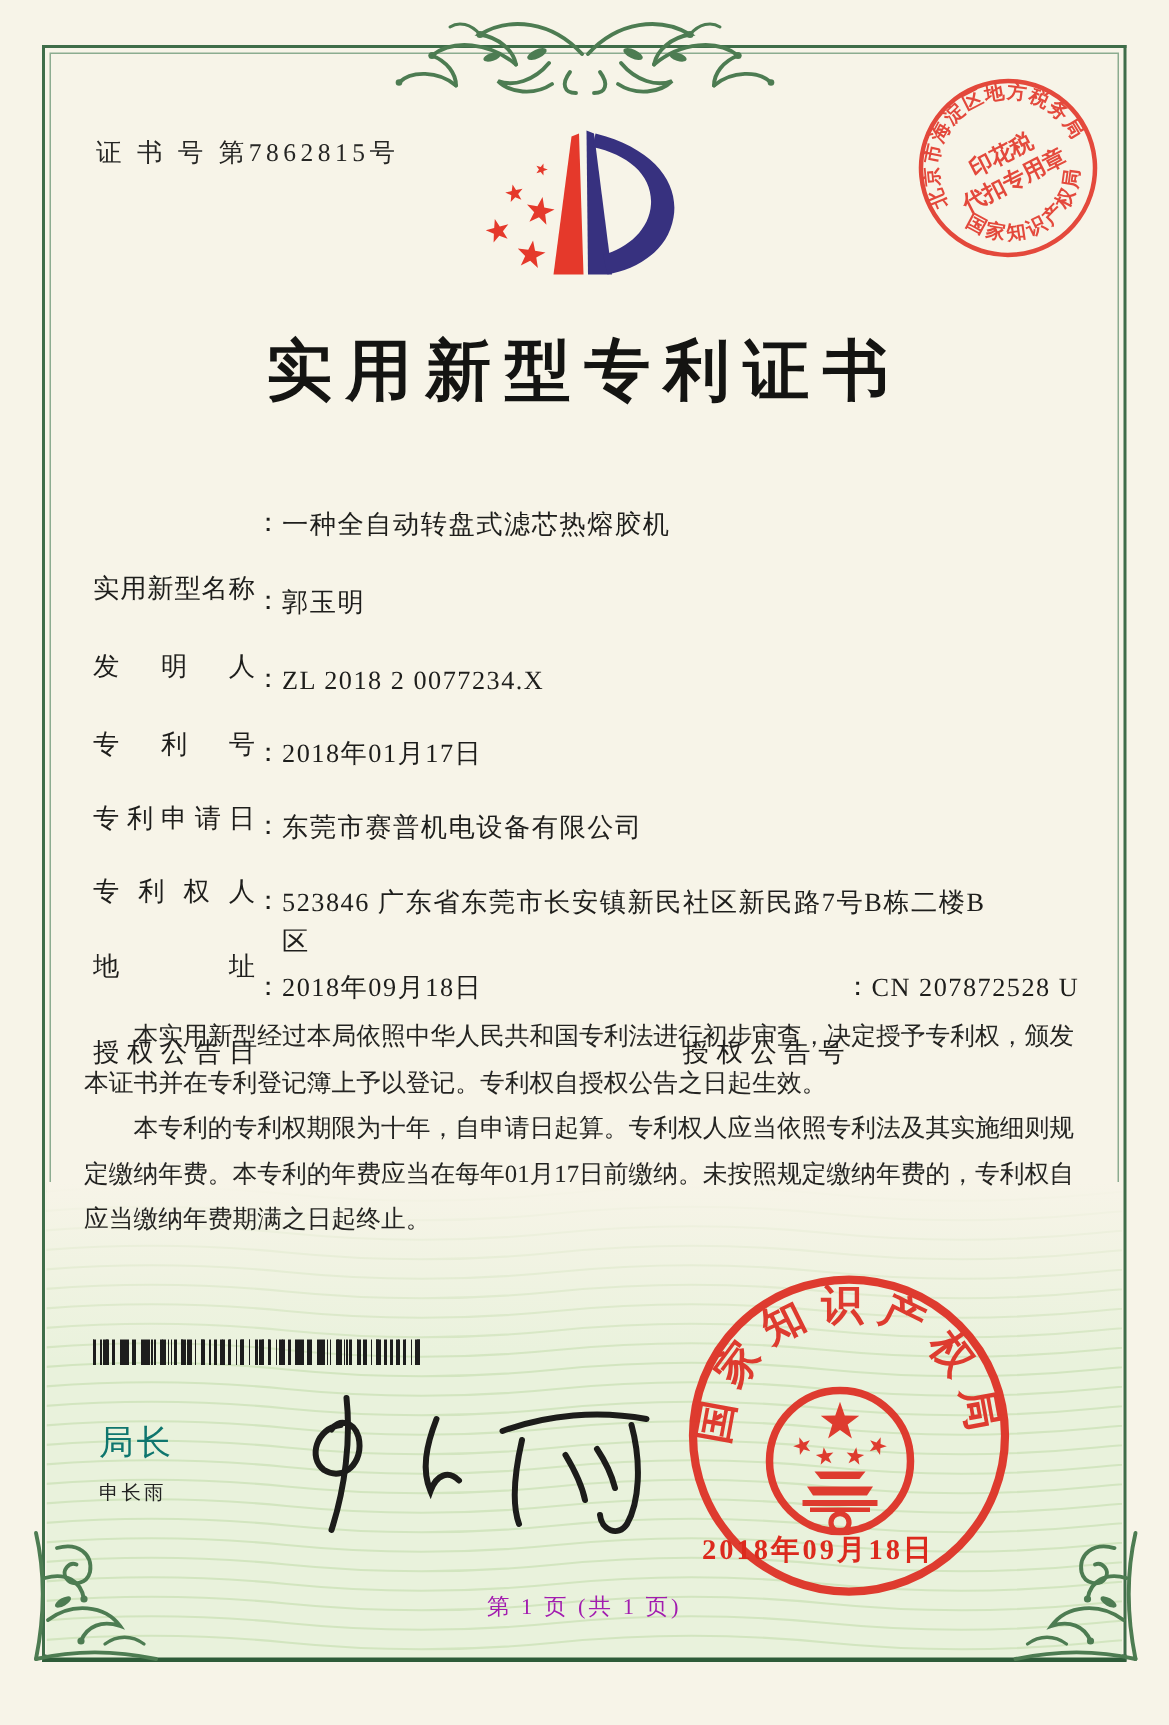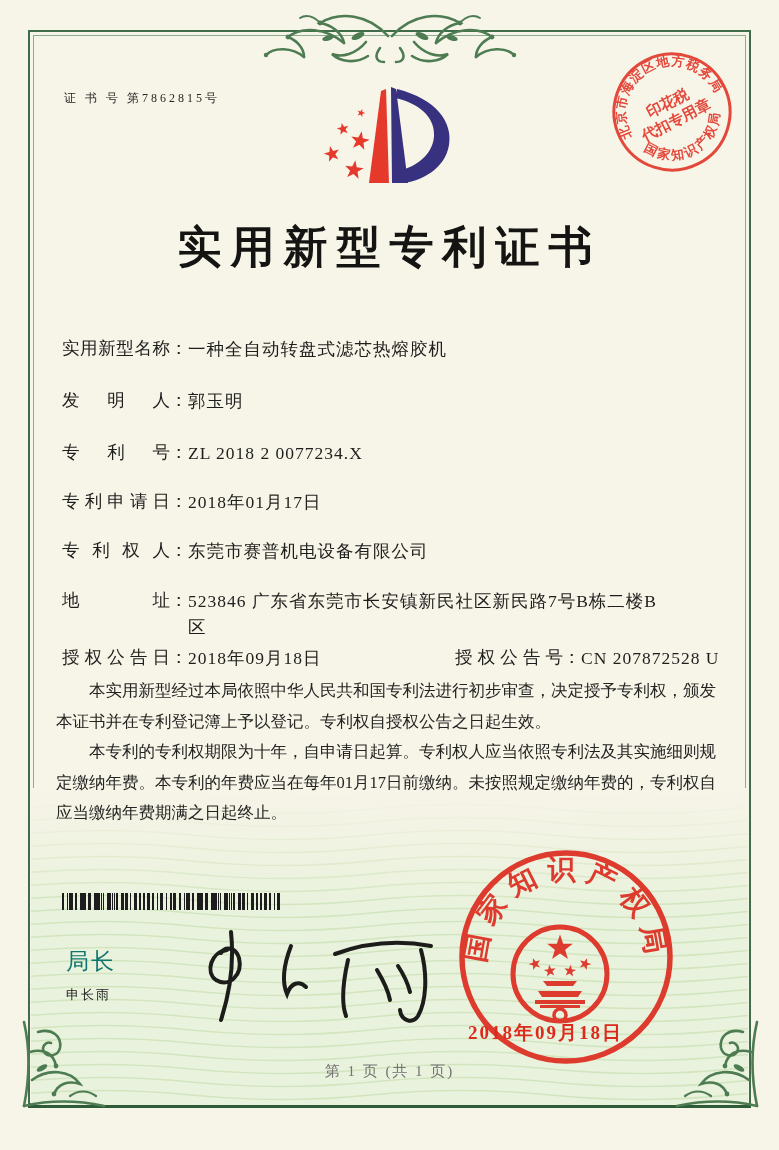--- a/index.html
+++ b/index.html
@@ -15,26 +15,26 @@
   .frame { position:absolute; left:28px; top:30px; width:723px; height:1078px;
     border:2px solid #3f6d49; border-bottom:5px solid #2e5c39; }
   .frame-inner { position:absolute; left:3px; top:3px; right:3px; bottom:3px;
     border:1px solid #8cac90; }
   
   .wave-zone { position:absolute; left:31px; top:788px; width:717px; height:317px;
     background:#e9f2dc; overflow:hidden; }
   .wave-fade { position:absolute; left:0; top:0; width:100%; height:120px;
     background:linear-gradient(#f7f4e8, rgba(247,244,232,0)); }
   
-  .cert-no { position:absolute; left:64px; top:90px; font-size:12px; letter-spacing:3px; color:#262624; }
+  .cert-no { position:absolute; left:64px; top:90px; font-size:17px; letter-spacing:3px; color:#262624; }
   .title { position:absolute; left:0; top:218px; width:779px; text-align:center;
     font-size:44px; font-weight:700; letter-spacing:9px; color:#141412; }
   .fields { position:absolute; left:62px; top:0; width:660px; font-size:17.5px; }
   .frow { position:absolute; left:0; white-space:nowrap; }
-  .flabel { display:inline-block; width:90px; text-align:justify; text-align-last:justify; vertical-align:top; }
+  .flabel { display:inline-block; width:90px; text-align:justify; text-align-last:justify; vertical-align:top;margin-top:44px; }
   .fcolon { display:inline-block; width:18px; vertical-align:top; }
   .fvalue { display:inline-block; letter-spacing:1px; vertical-align:top;
     white-space:pre-line; max-width:560px; line-height:26px; }
   .frow2 { position:absolute; white-space:nowrap; }
   .paras { position:absolute; left:56px; top:676px; width:660px;
     font-size:16.5px; line-height:30.5px; text-align:justify; color:#242422; }
   .paras p { text-indent:2em; }
   
   .barcode { position:absolute; left:62px; top:893px; width:218px; height:17px;
     background:
@@ -46,21 +46,21 @@
     font-family:Liberation Mono, monospace; color:#0f766e; }
   .signer-name { position:absolute; left:66px; top:986px; font-size:13px; letter-spacing:2px;
     font-family:"Liberation Sans",sans-serif; color:#222; }
   .sig-svg { position:absolute; left:185px; top:918px; }
   
   .tax-stamp { position:absolute; left:597px; top:37px; opacity:.92; }
   .main-seal { position:absolute; left:451px; top:842px; opacity:.95; }
   .seal-date { position:absolute; left:468px; top:1020px; font-size:19px; font-weight:700;
     color:#dc2a1d; letter-spacing:2px; }
   .footer { position:absolute; left:0; top:1062px; width:779px; text-align:center;
-    font-size:15px; letter-spacing:2px; color:#737373; }
+    font-size:15px; letter-spacing:2px; color:#a21caf; }
   
   .orn-top { position:absolute; left:244px; top:6px; }
   .orn-bl { position:absolute; left:16px; top:1018px; }
   .orn-br { position:absolute; left:673px; top:1018px; }
   .hidden-defs { position:absolute; width:0; height:0; overflow:hidden; }
 </style>
 </head>
 <body>
 
 <svg class="hidden-defs" aria-hidden="true">

